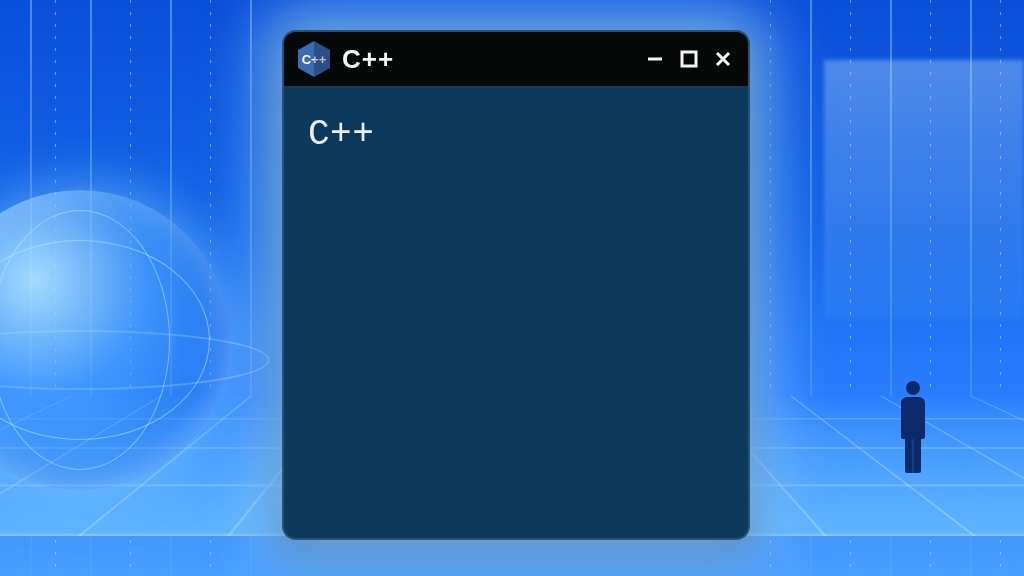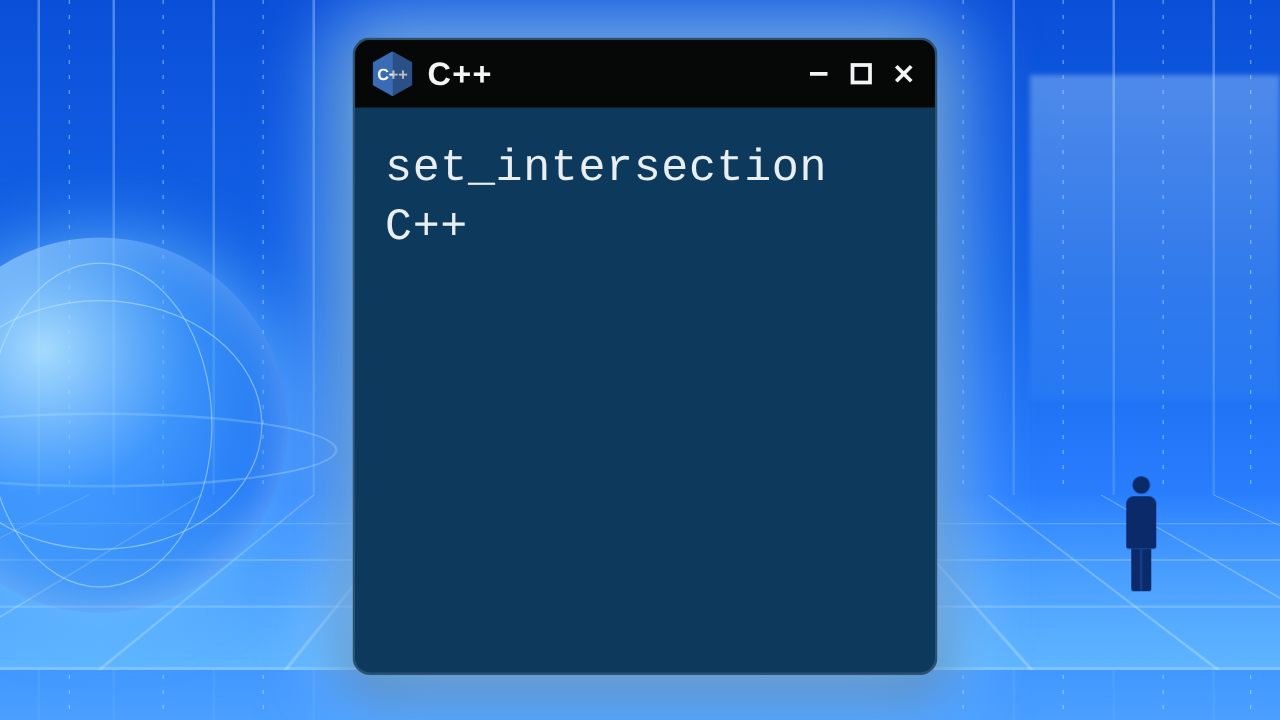--- a/index.html
+++ b/index.html
@@ -252,16 +252,15 @@
       </div>
       <div class="ctrl">
         <svg width="20" height="20" viewBox="0 0 20 20" fill="none">
             <line x1="4" y1="4" x2="16" y2="16" stroke-width="3"></line>
             <line x1="16" y1="4" x2="4" y2="16" stroke-width="3"></line>
           </svg>
       </div>
     </div>
   </div>
   <div class="content">
-    <div class="content-line">set_intersection</div>
     <div class="content-line">C++</div>
   </div>
 </div>
 
 </body></html>

